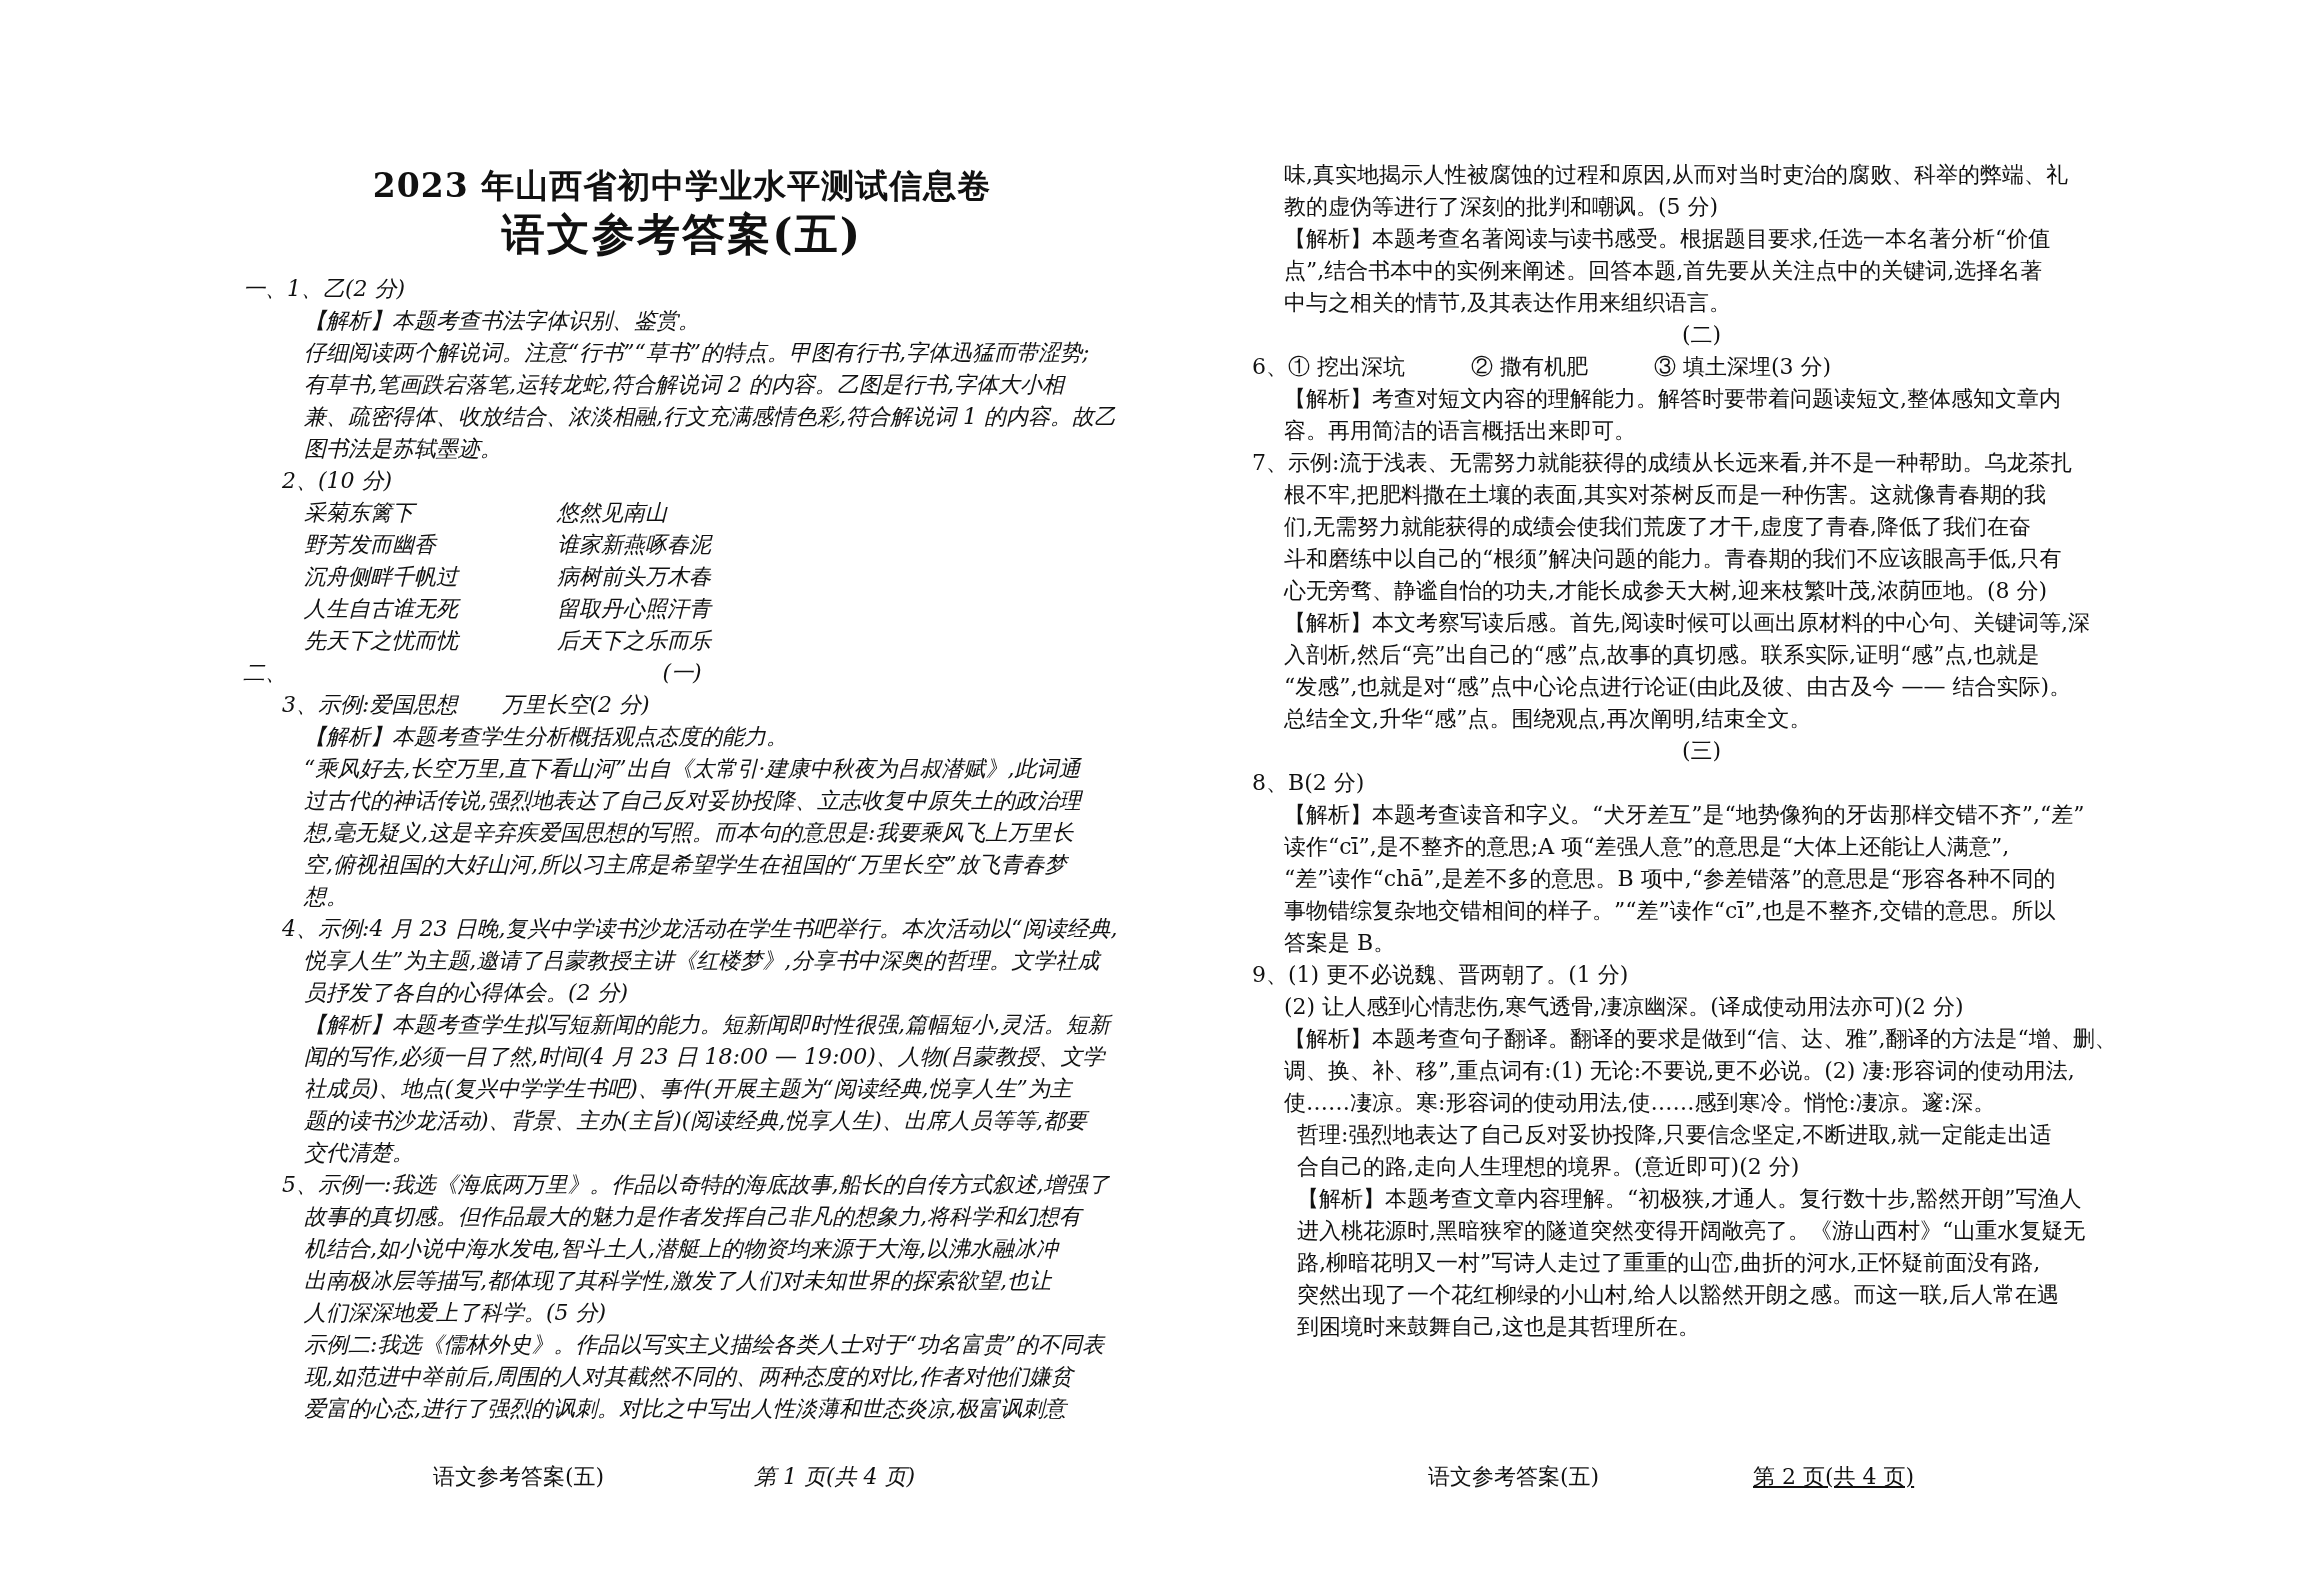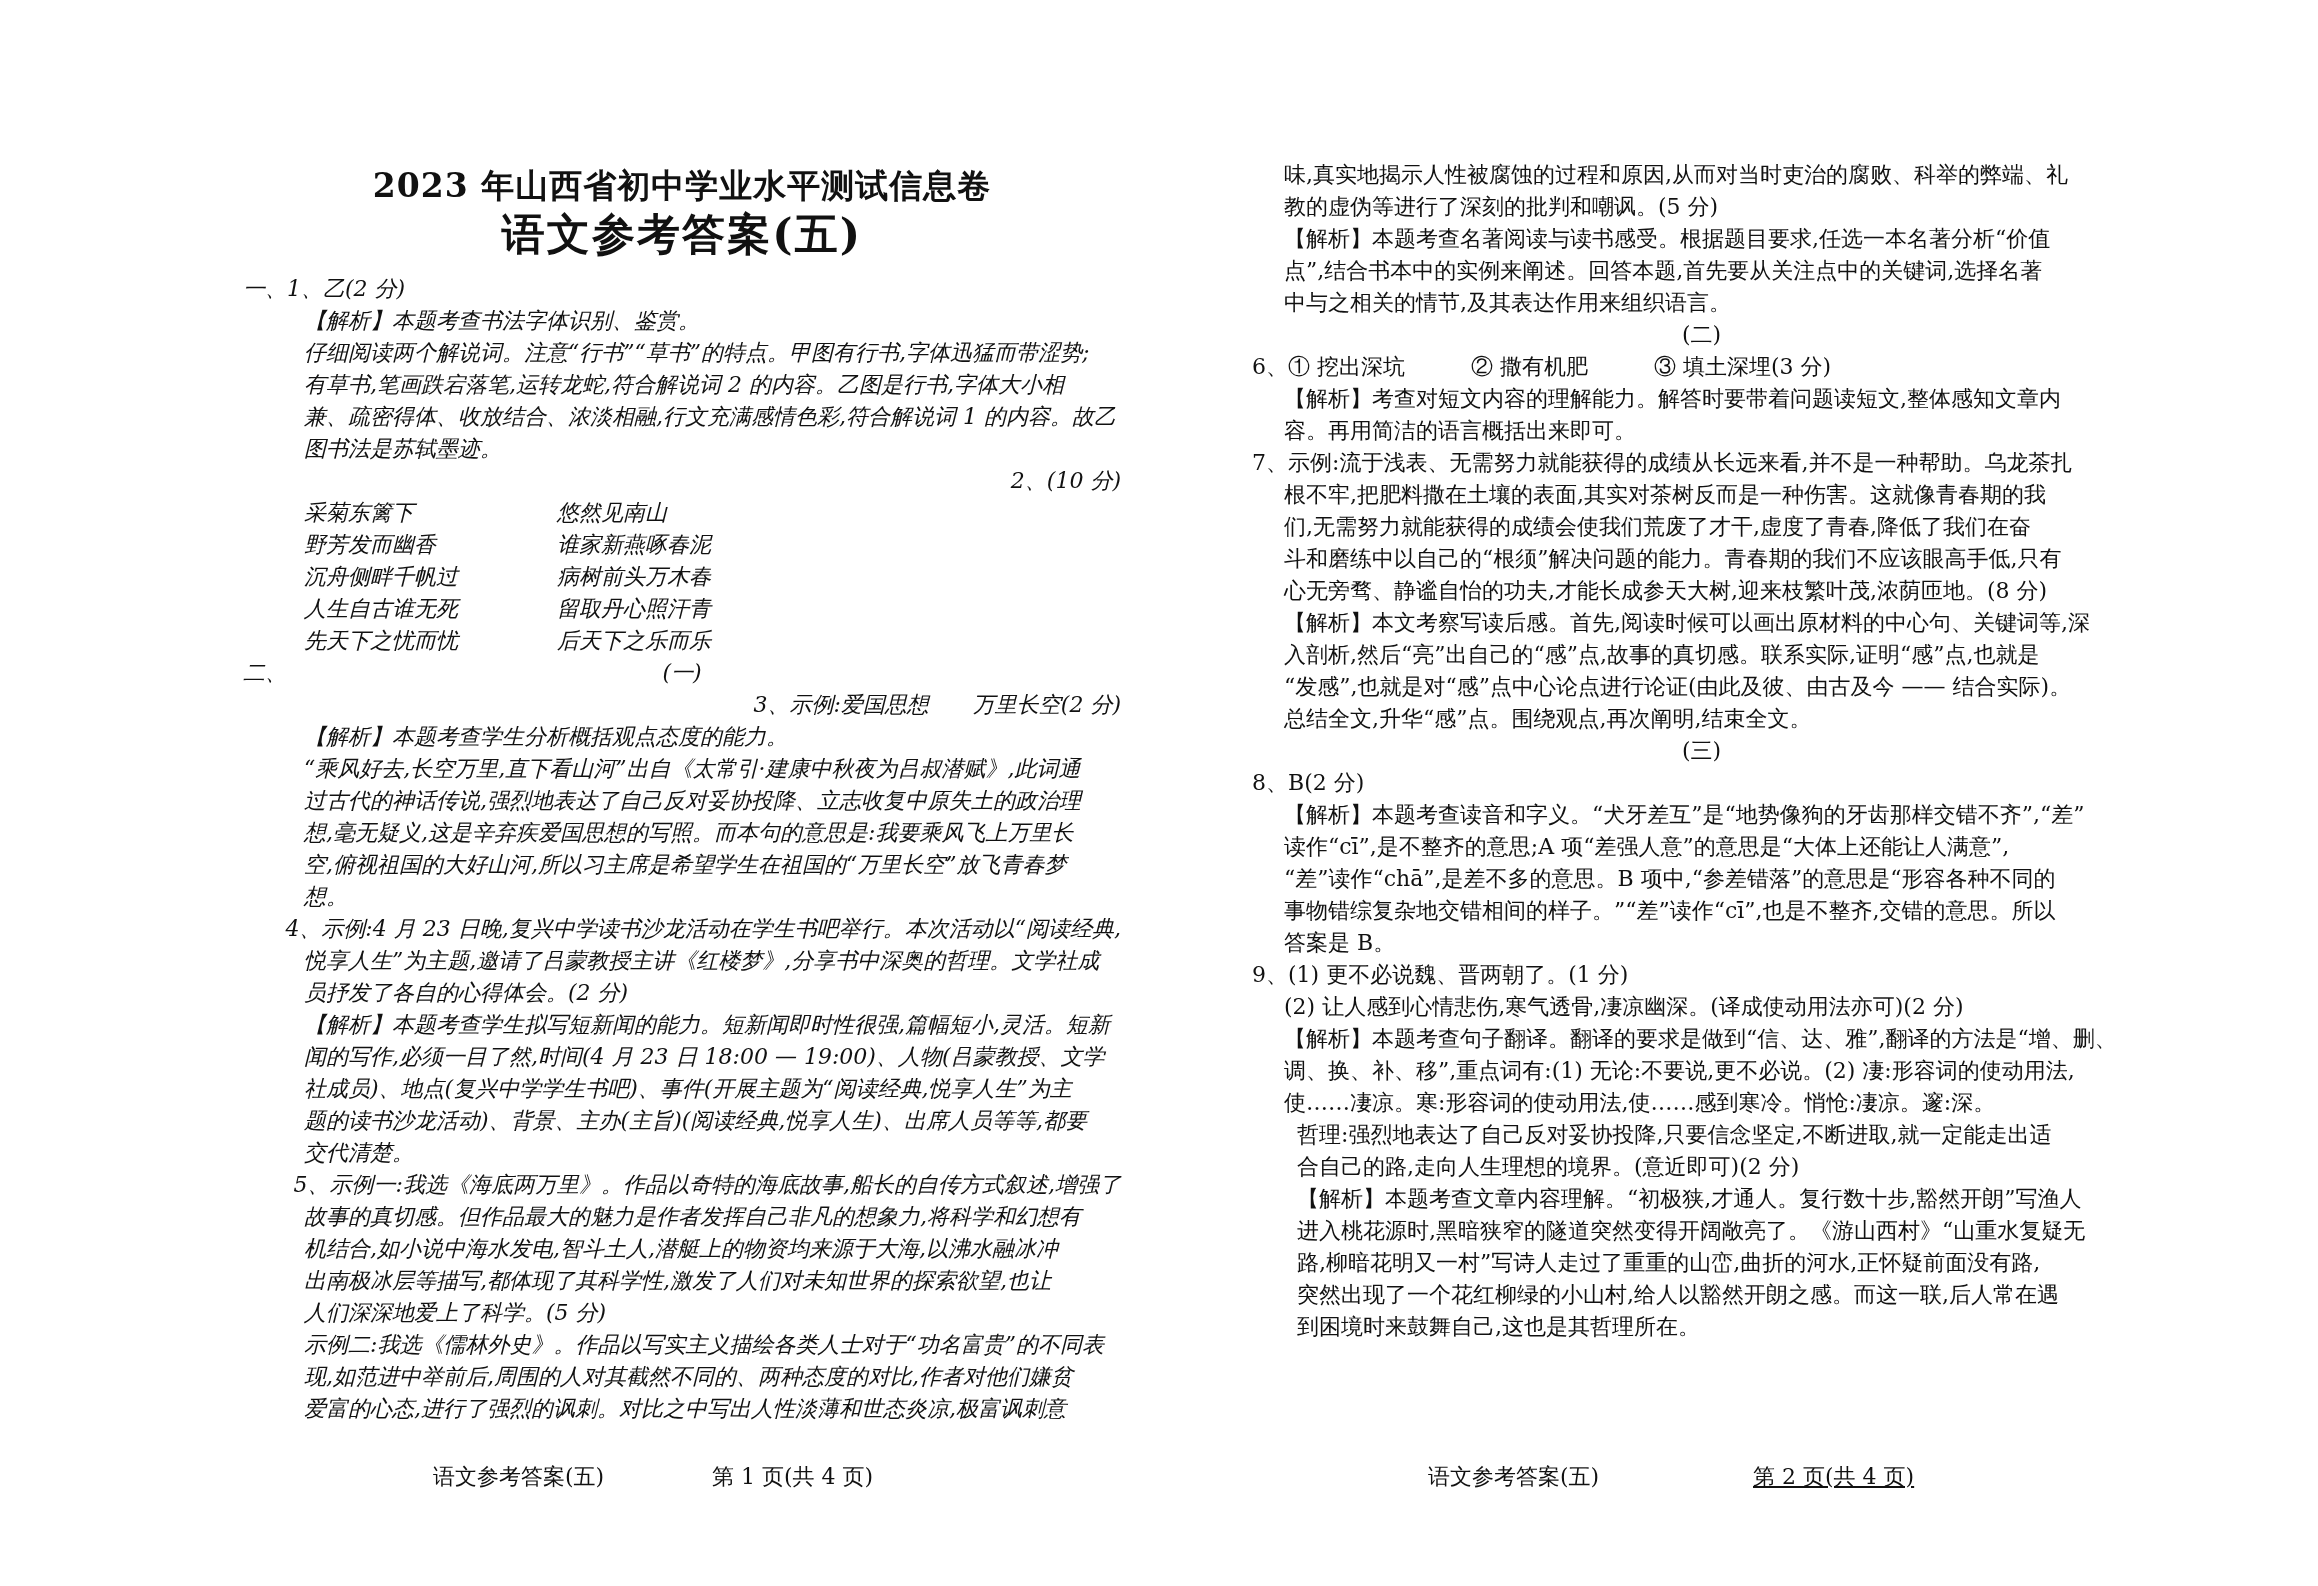--- a/index.html
+++ b/index.html
@@ -10,33 +10,33 @@
   .page.right { left:1159px; width:1159px; }
   .title1 { position:absolute; left:0; width:1364px; top:164px; text-align:center;
             font-size:33px; font-weight:bold; letter-spacing:1px; white-space:nowrap; }
   .title2 { position:absolute; left:0; width:1364px; top:206px; text-align:center;
             font-size:43px; font-weight:bold; letter-spacing:2.1px; white-space:nowrap; }
   .content { position:absolute; font-size:22px; line-height:32px; }
   .left .content { left:243px; top:273px; width:878px;font-style:italic; }
   .right .content { left:93px; top:159px; width:899px; }
   .line { white-space:nowrap; height:32px; }
   .i0 { padding-left:0; }
-  .i1 { padding-left:39px;text-align:right; }
+  .i1 { padding-left:39px; }
   .i2 { padding-left:61px; }
   .r1 { padding-left:32px; }
   .r2 { padding-left:45px; }
   .center { text-align:center; }
   .poem { display:flex; padding-left:61px; height:32px; }
   .poem span { display:inline-block; width:253px; white-space:nowrap; }
   .sec-row { display:flex; height:32px; }
   .sec-row .lbl { width:0; white-space:nowrap; }
   .sec-row .mid { flex:1; text-align:center; }
   .footer { position:absolute; top:1462px; font-size:22px; white-space:nowrap; }
   .left .footer.a { left:433px; }
-  .left .footer.b { left:712px; }
+  .left .footer.b { left:754px;font-style:italic; }
   .right .footer.a { left:269px; }
   .right .footer.b { left:594px;text-decoration:underline; }
 </style>
 </head>
 <body>
 
 <div class="page left">
   <div class="title1">2023 年山西省初中学业水平测试信息卷</div>
   <div class="title2">语文参考答案(五)</div>
   <div class="content" id="left-content">

